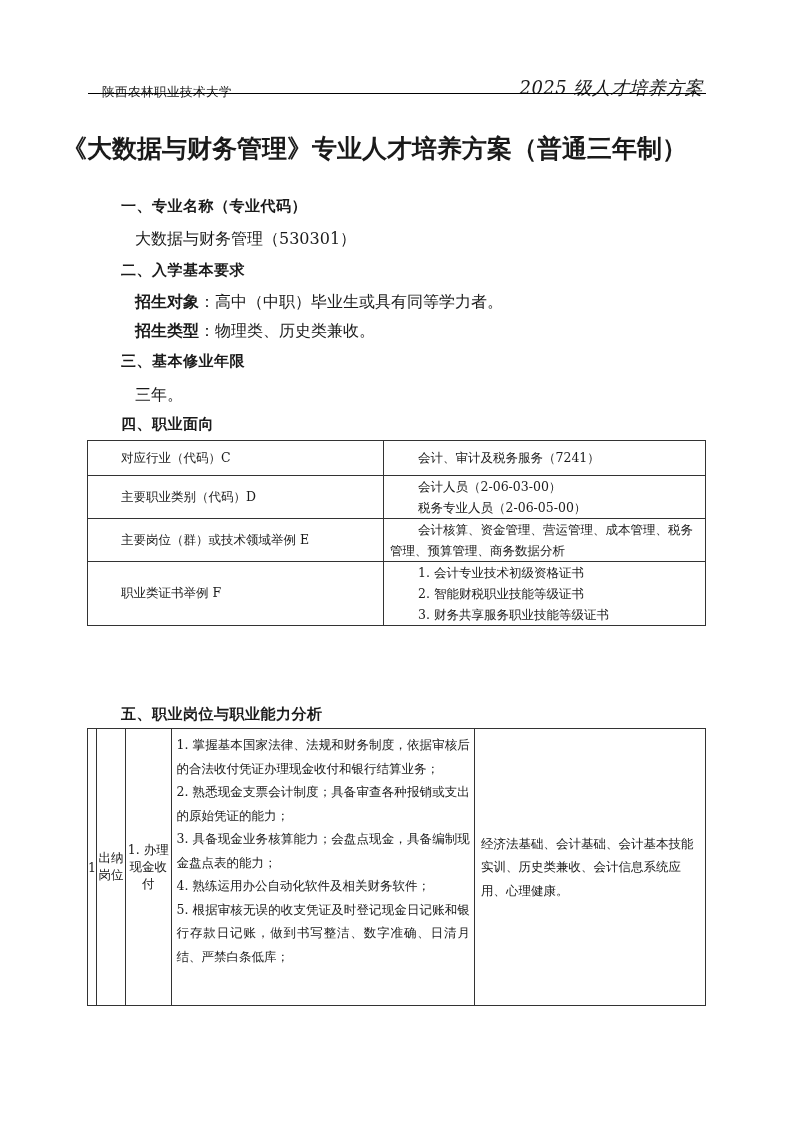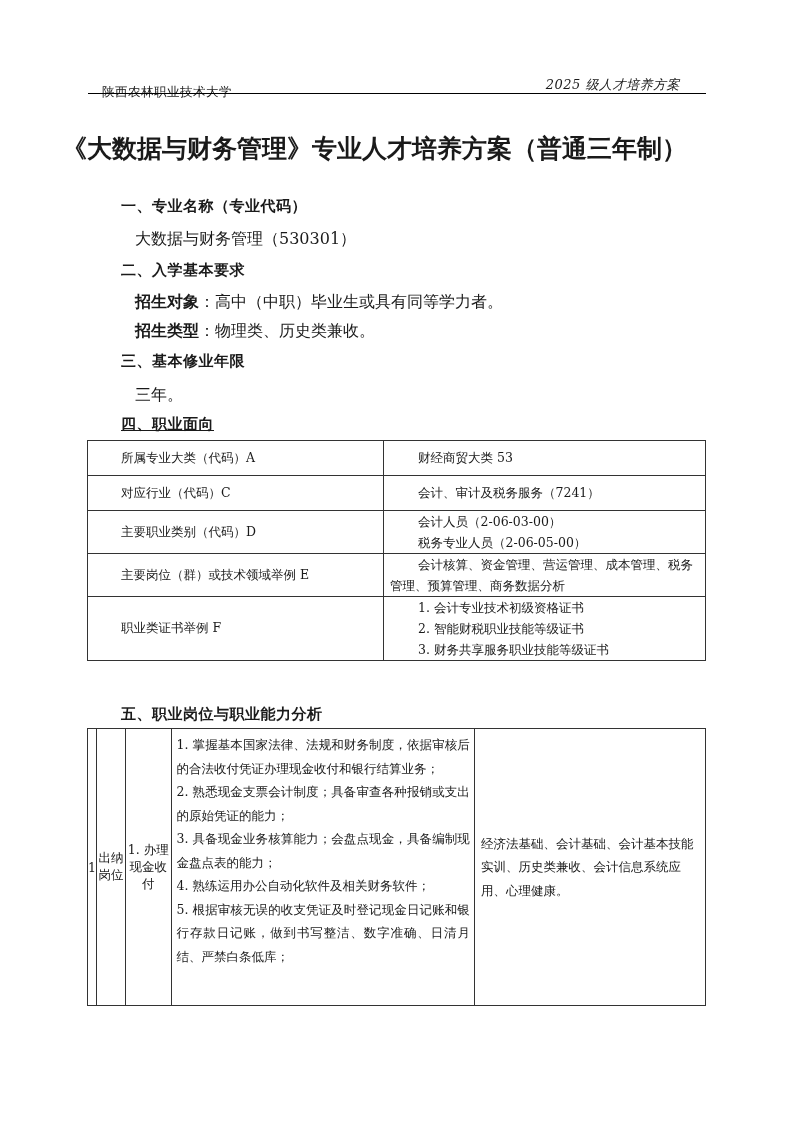--- a/index.html
+++ b/index.html
@@ -1,20 +1,20 @@
 <!DOCTYPE html>
 <html><head>
 <meta charset="utf-8">
 <style>
   html, body { margin: 0; padding: 0; background: #ffffff; }
   body { width: 793px; height: 1122px; position: relative; overflow: hidden;
          font-family: "DejaVu Serif", "Liberation Serif", serif; color: #1a1a1a; }
   .abs { position: absolute; }
   .header-left { left: 102px; top: 76px; font-size: 12.5px; letter-spacing: 0.5px; margin-top: 8px; }
-  .header-right { right: 113px; top: 76px; font-size: 13px; font-style: italic; letter-spacing: 0.5px; }
+  .header-right { right: 90px; top: 76px; font-size: 18px; font-style: italic; letter-spacing: 0.5px; }
   .header-rule { left: 88px; top: 93px; width: 618px; height: 0; border-top: 1.5px solid #000; }
   .title { left: 0; width: 749px; top: 132px; text-align: center; font-size: 25px; font-weight: bold;
            font-family: "DejaVu Serif", "Liberation Serif", serif; letter-spacing: 0px; }
   .h2 { left: 121px; font-size: 15px; font-weight: bold; font-family: "DejaVu Sans", "Liberation Sans", sans-serif; letter-spacing: 0.5px; }
   .p { left: 135px; font-size: 16px; }
   .p b { font-family: "DejaVu Sans", "Liberation Sans", sans-serif; font-weight: bold; }
   table { border-collapse: collapse; position: absolute; font-size: 12.5px; }
   table td, table th { border: 1px solid #333; padding: 0; font-weight: normal; }
   .t1 { left: 87px; top: 440px; width: 619px; }
   .t1 td.k { width: 262px; padding-left: 33px; text-align: left; }
@@ -43,28 +43,24 @@
 <div class="abs p" style="top:292px;">
   <b>招生对象</b><span>：高中（中职）毕业生或具有同等学力者。</span>
 </div>
 <div class="abs p" style="top:321px;">
   <b>招生类型</b><span>：物理类、历史类兼收。</span>
 </div>
 
 <div class="abs h2" style="top:352px;">三、基本修业年限</div>
 <div class="abs p" style="top:385px;">三年。</div>
 
-<div class="abs h2" style="top:415px;text-decoration:underline;">四、职业面向</div>
+<div class="abs h2" style="top:415px;">四、职业面向</div>
 
 <table class="t1">
   <tbody>
-      <tr style="height:35px;">
-    <td class="k">所属专业大类（代码）A</td>
-    <td class="v">财经商贸大类 53</td>
-  </tr>
   <tr style="height:35px;">
     <td class="k">对应行业（代码）C</td>
     <td class="v">会计、审计及税务服务（7241）</td>
   </tr>
   <tr style="height:42px;">
     <td class="k">主要职业类别（代码）D</td>
     <td class="v">
       <div class="l">会计人员（2-06-03-00）</div>
       <div class="l">税务专业人员（2-06-05-00）</div>
     </td>

